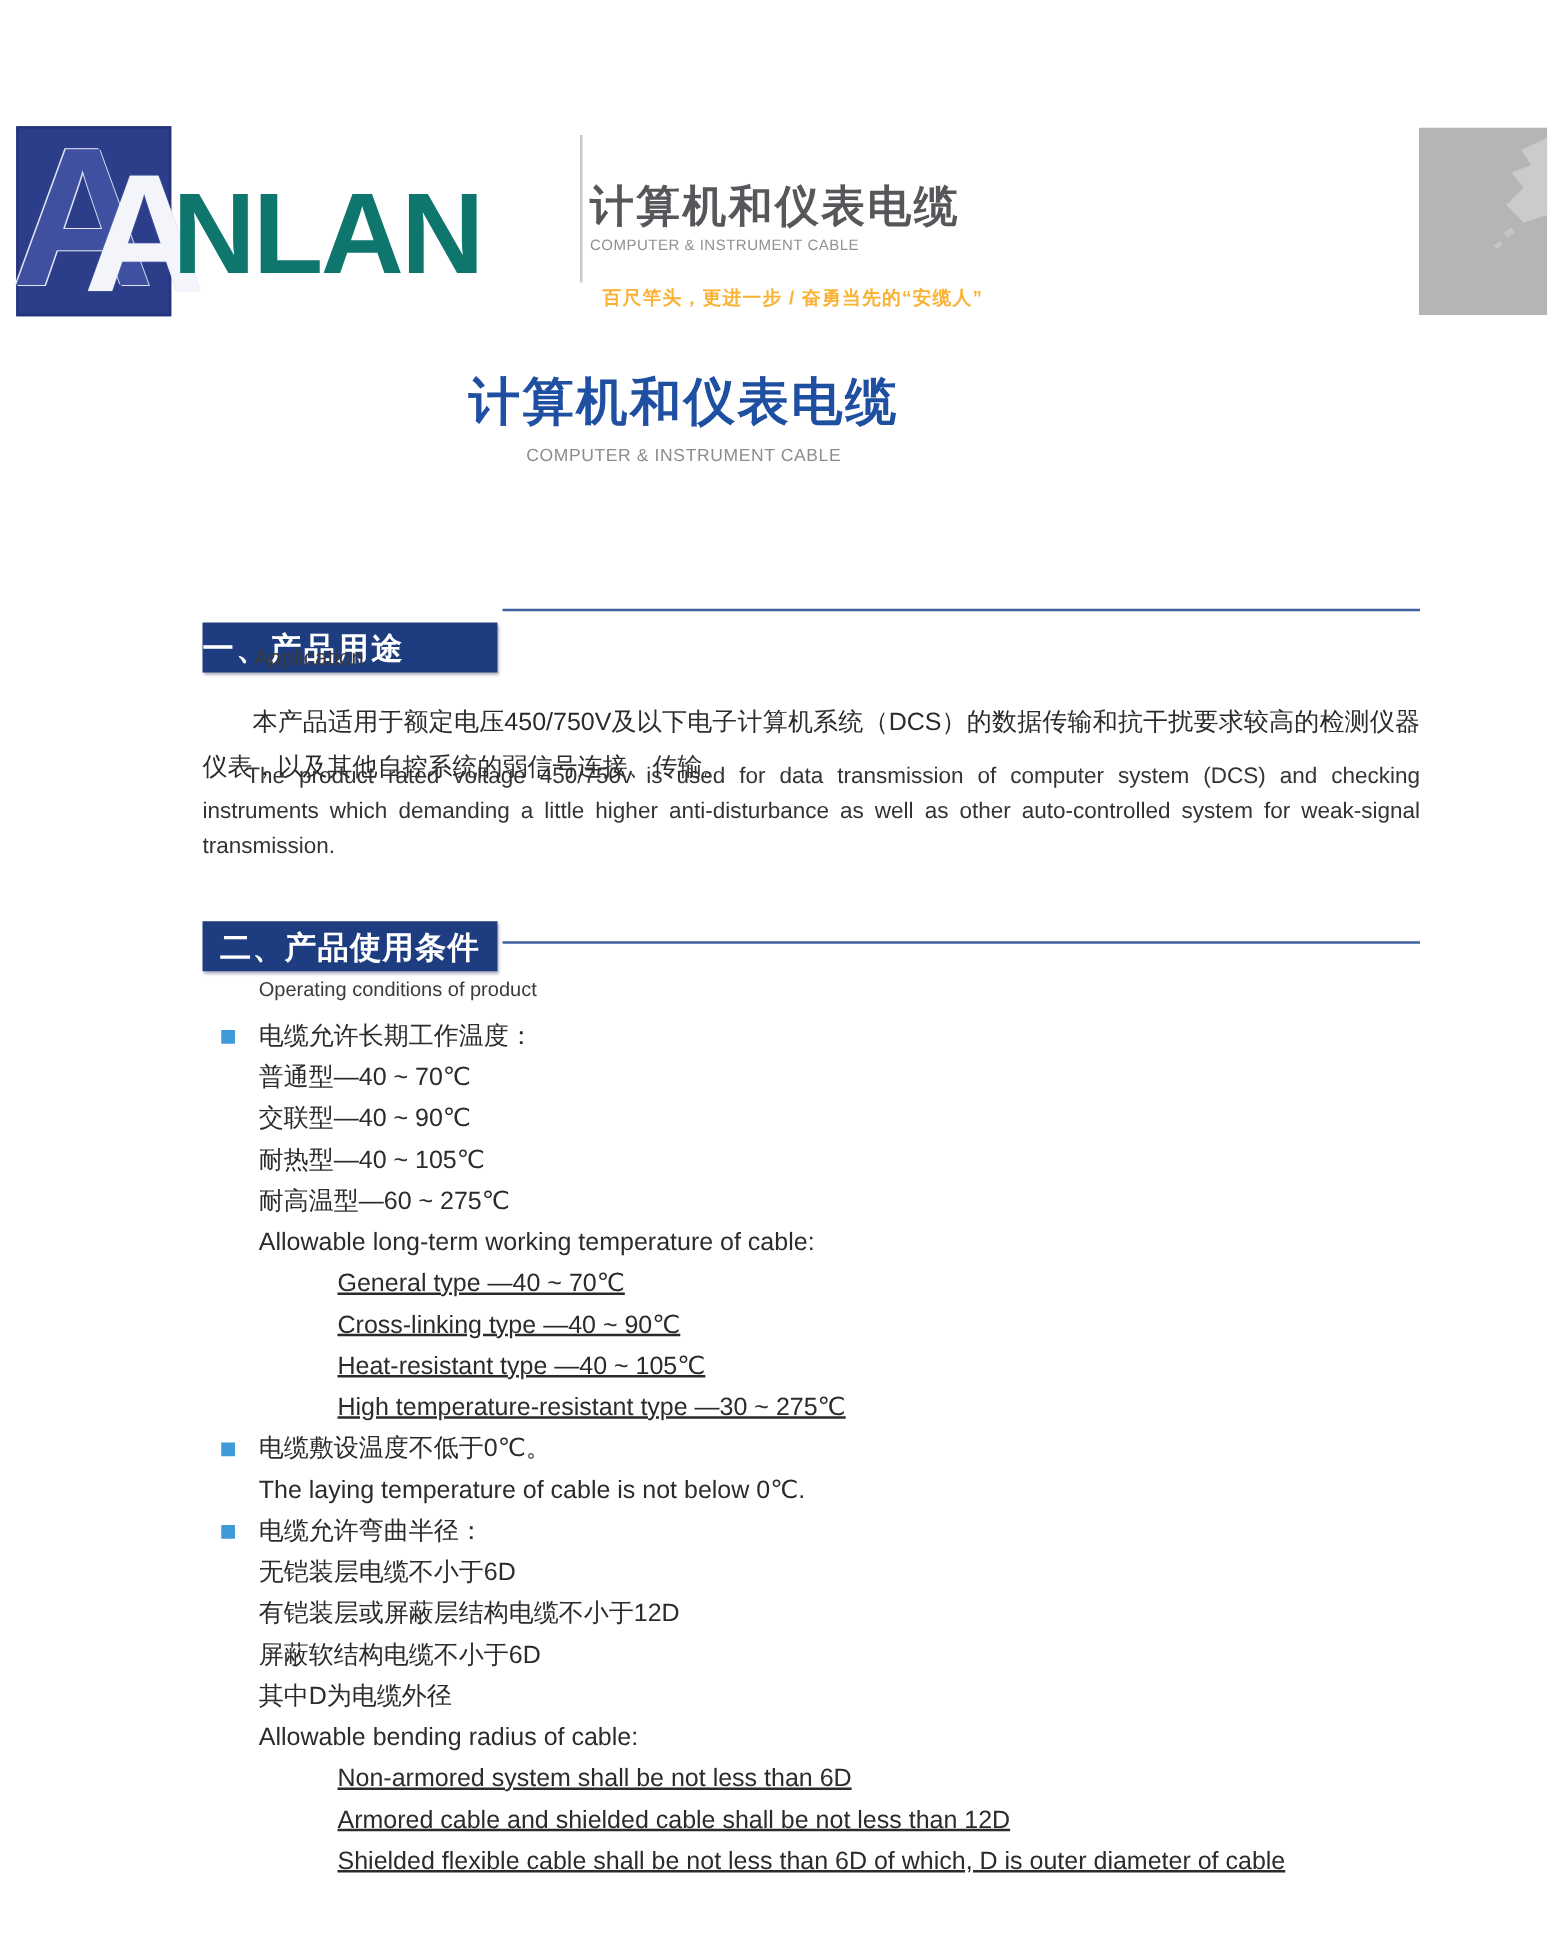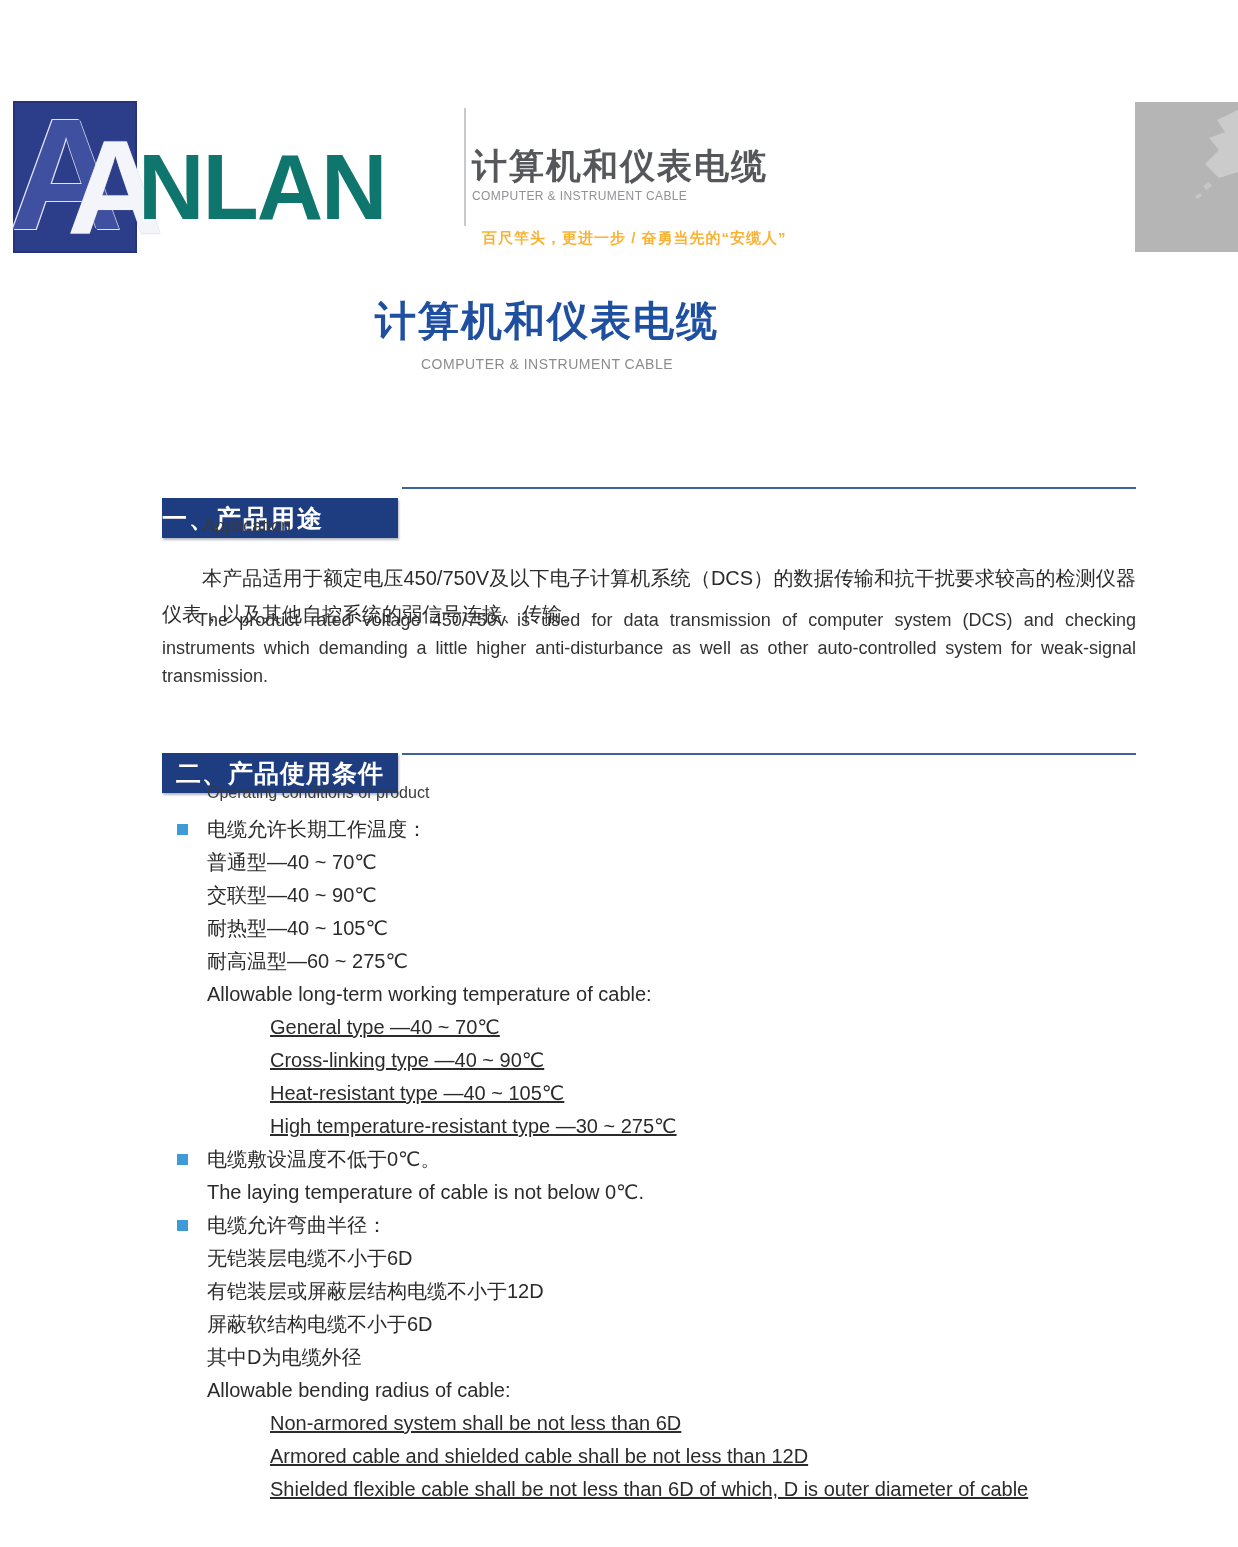--- a/index.html
+++ b/index.html
@@ -33,21 +33,21 @@
   .title-block{position:absolute;left:162px;top:296px;width:770px;text-align:center;}
   .main-title{font-size:41px;font-weight:bold;color:#1e4fa0;letter-spacing:2px;line-height:50px;}
   .main-subtitle{margin-top:10px;font-size:14px;color:#8c8c8c;letter-spacing:0.5px;}
   
   .sec-box{
     position:absolute;left:162px;width:236px;height:40px;background:#1e3c80;color:#ffffff;
     font-size:25px;font-weight:bold;letter-spacing:2px;display:flex;align-items:center;
     box-sizing:border-box;box-shadow:1px 2px 2px rgba(10,20,60,0.3);
   }
   .sec-box-1{top:498px;}
-  .sec-box-2{top:737px;padding-left:14px;letter-spacing:1px;margin-top:16px;}
+  .sec-box-2{top:737px;padding-left:14px;letter-spacing:1px;}
   .sec-rule{position:absolute;height:2px;background:#40619f;width:734px;left:402px;}
   .sec-rule-1{top:487px;}
   .sec-rule-2{top:753px;}
   
   .application-label{position:absolute;left:203px;top:516px;font-size:18px;color:#3a3a3a;}
   .para-zh{
     position:absolute;left:162px;top:560px;width:974px;font-size:20px;line-height:36px;
     color:#2b2b2b;text-align:justify;text-indent:40px;
   }
   .para-en{

